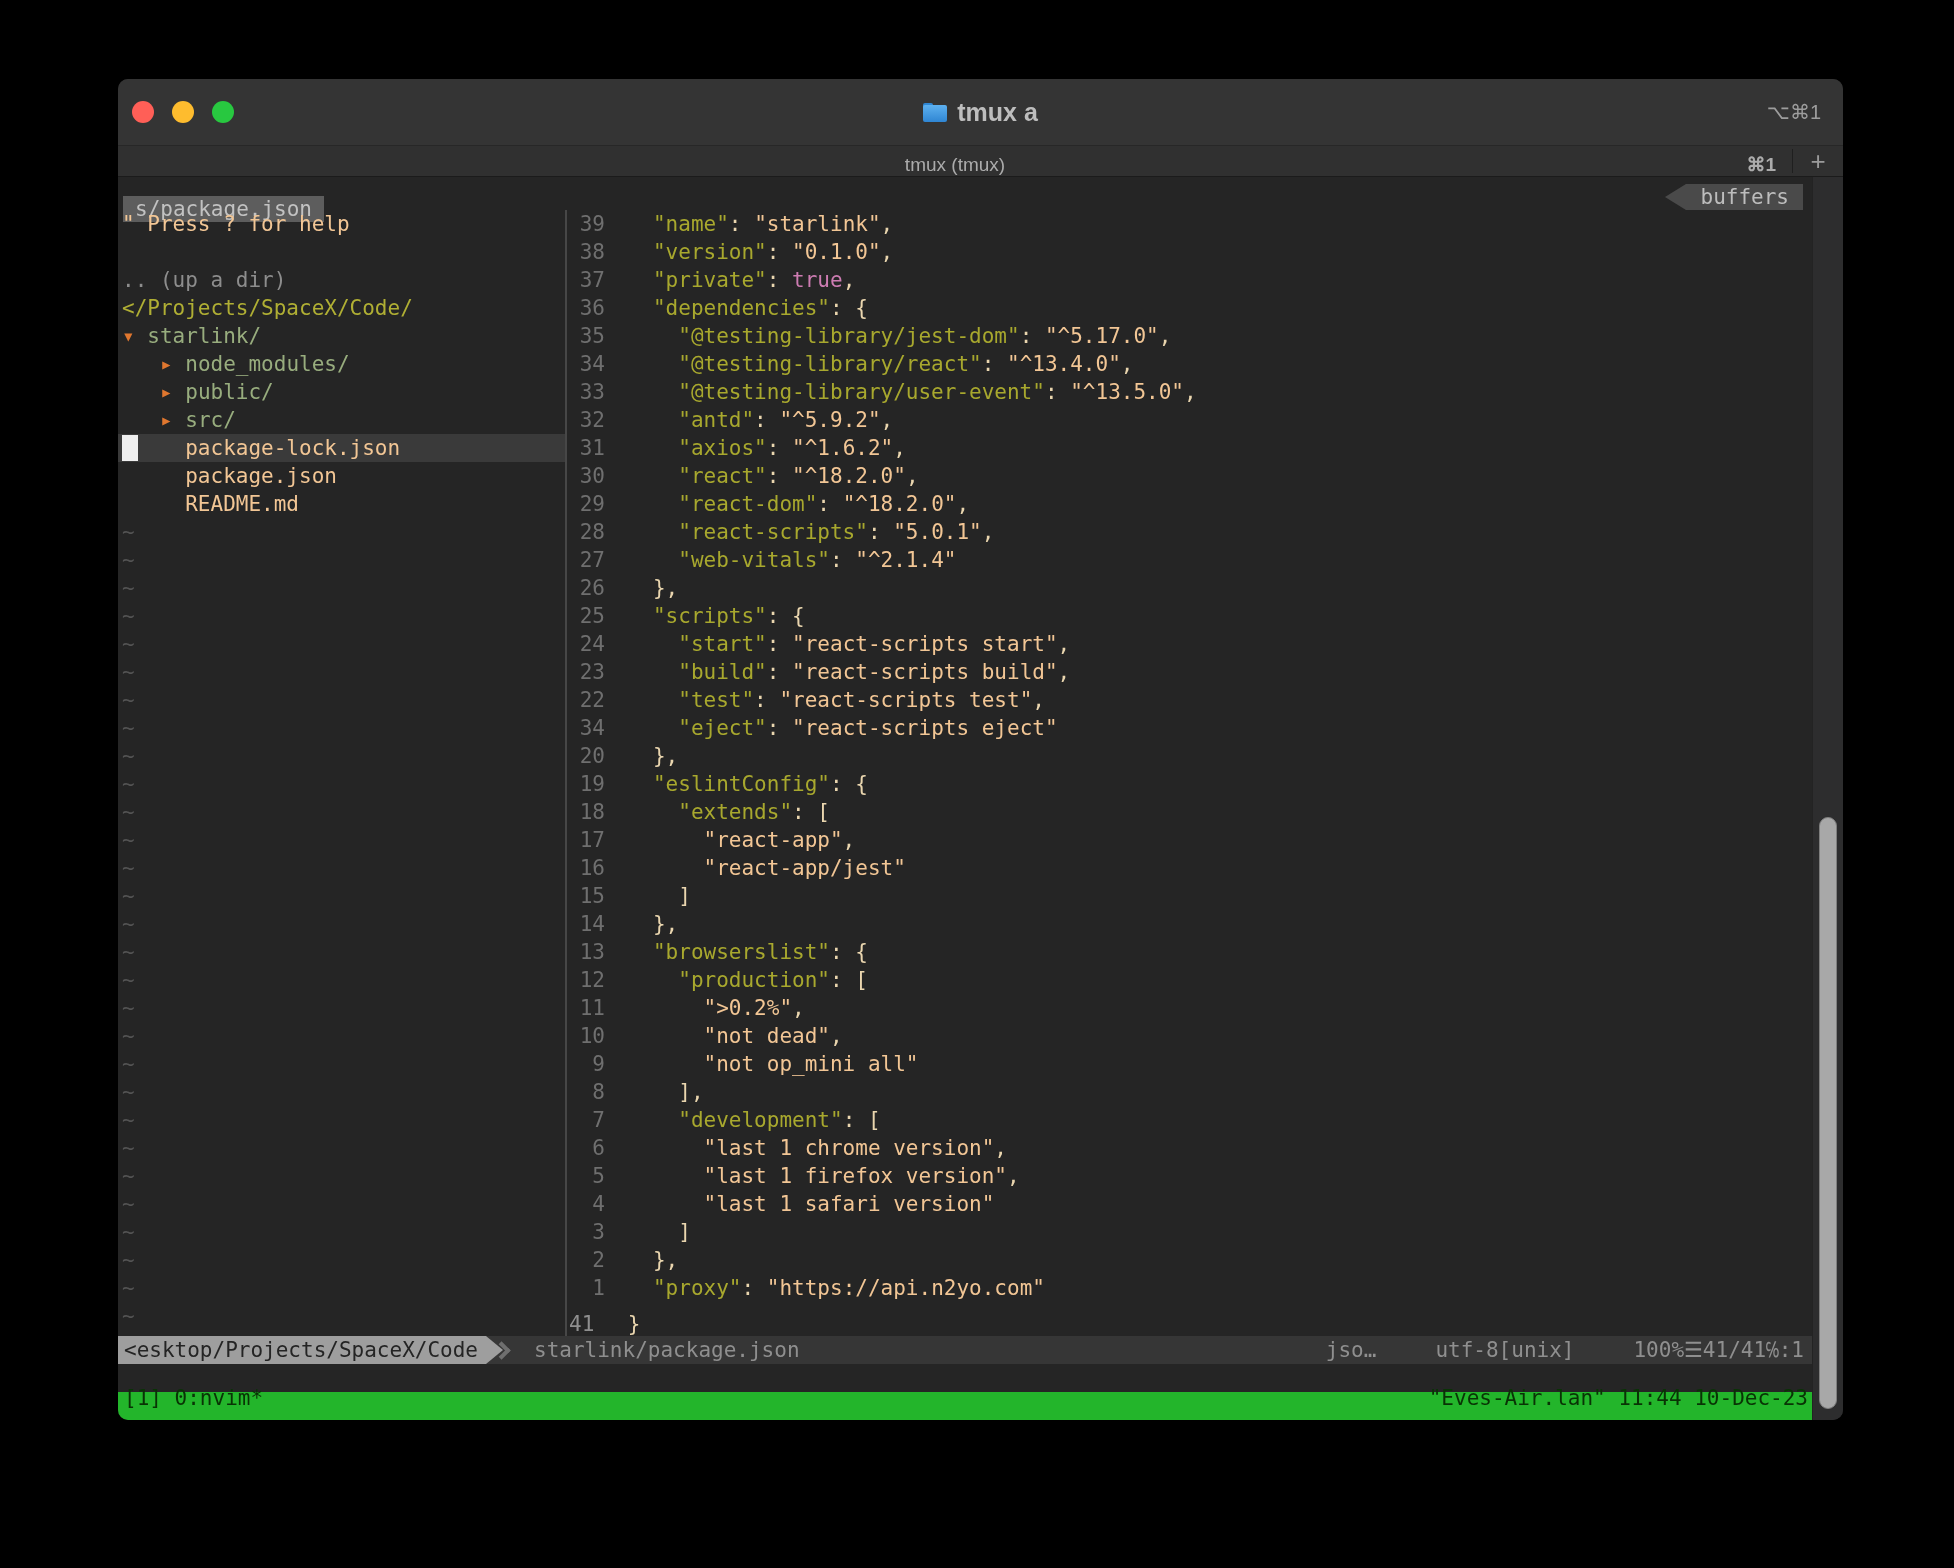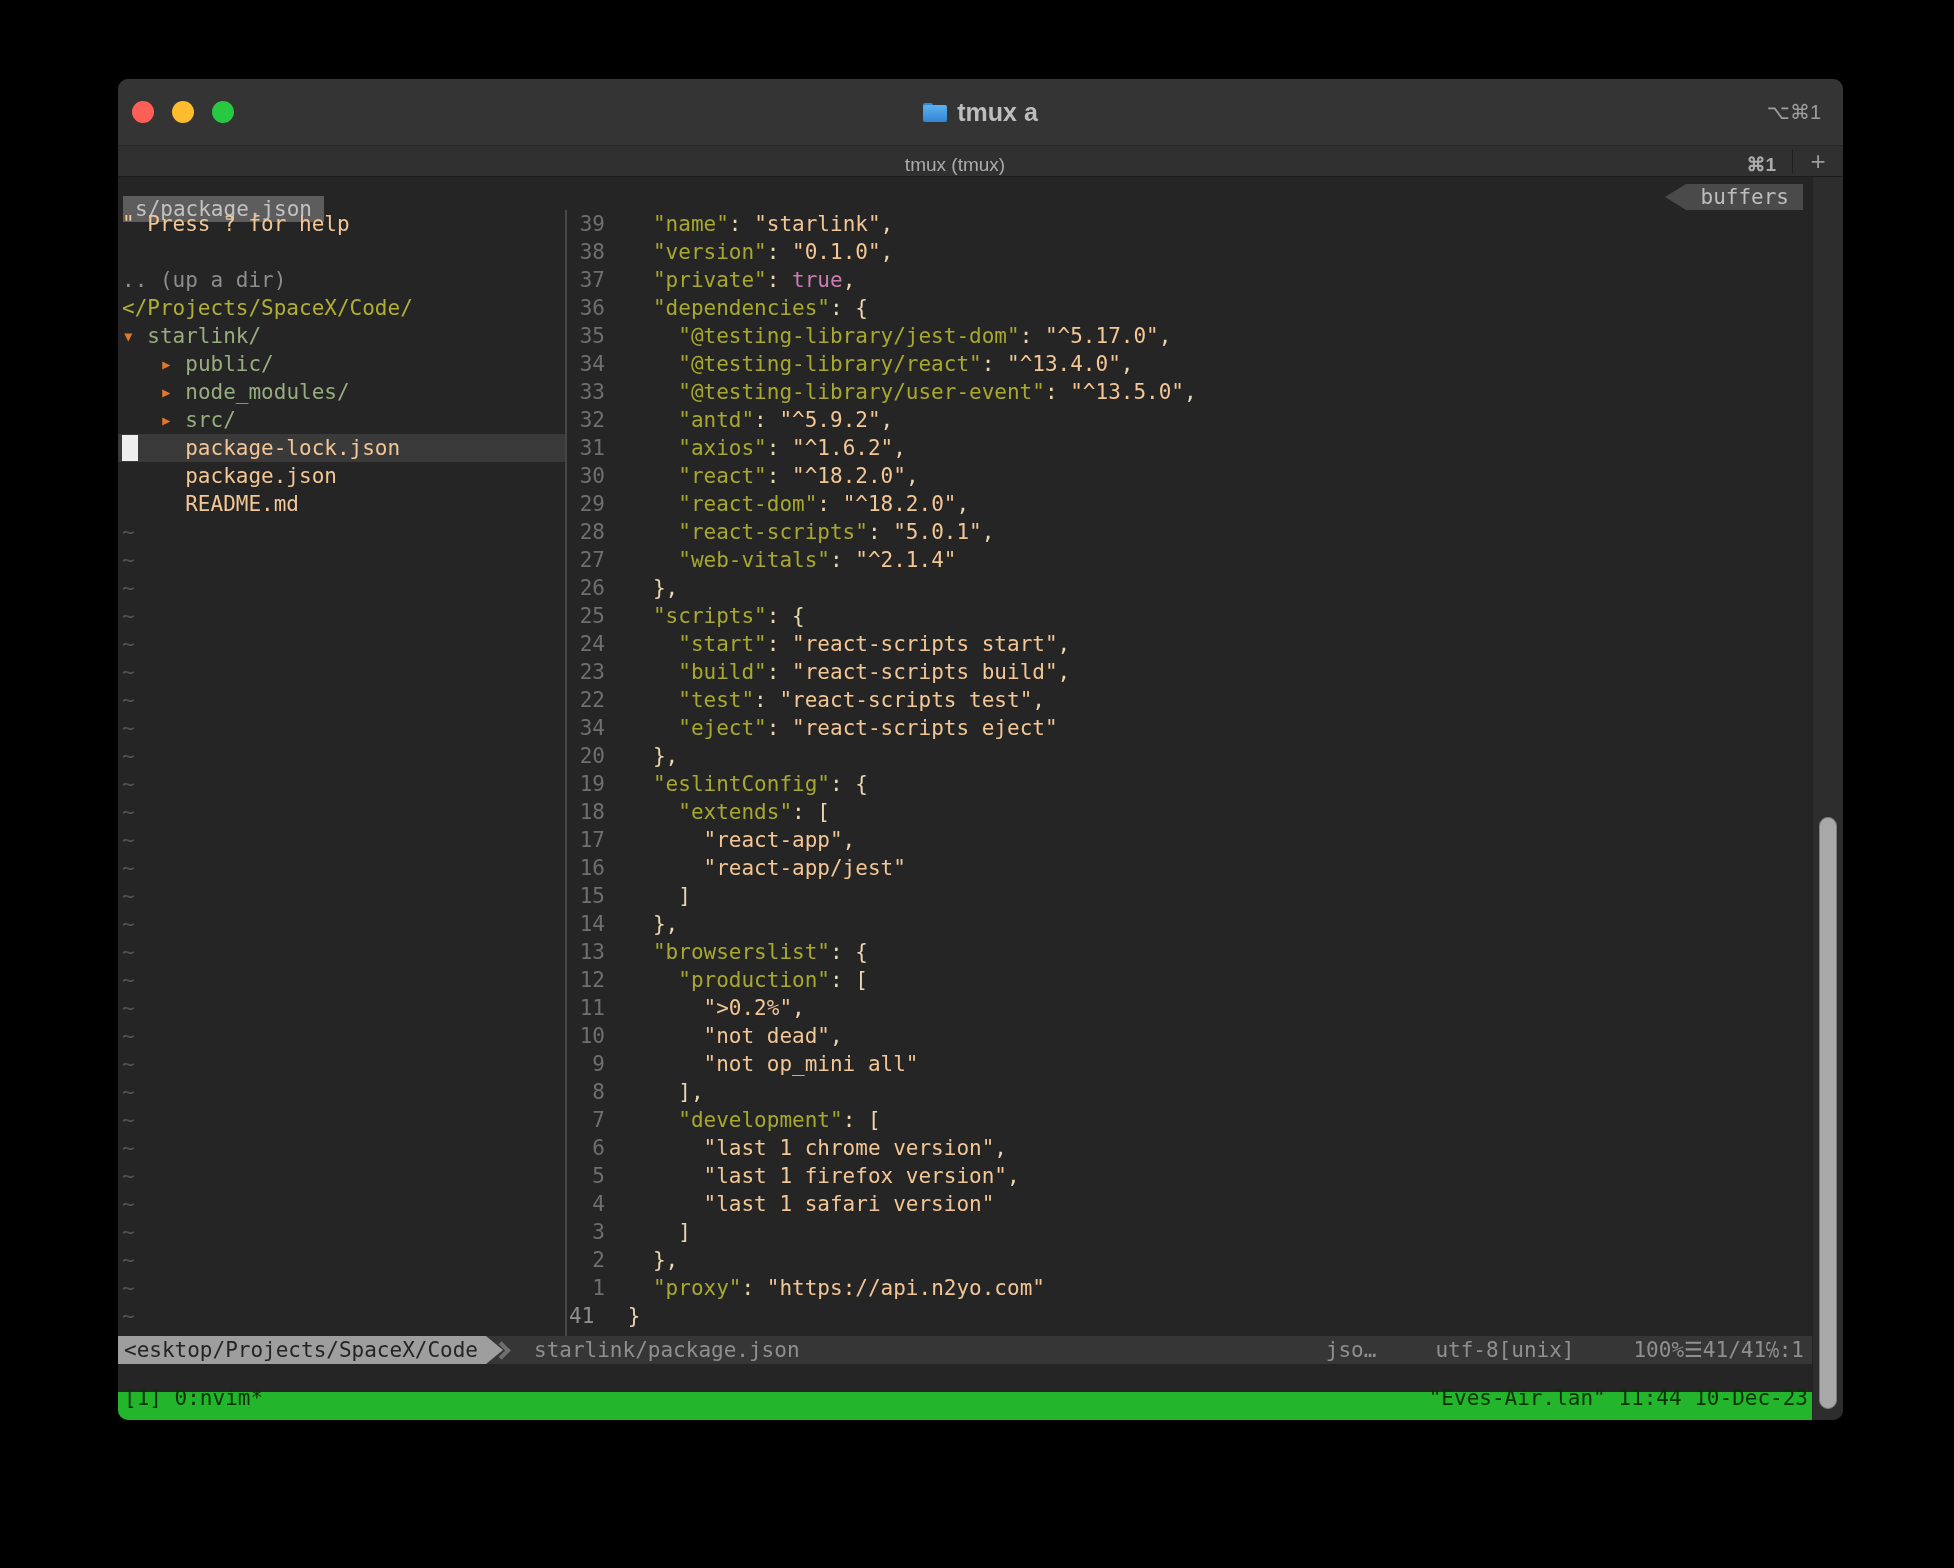--- a/index.html
+++ b/index.html
@@ -62,21 +62,21 @@
   .trow .pathy{color:var(--pathy);}
   .trow .arrow{color:var(--arrow);}
   .trow .dir{color:var(--dir);}
   .trow .file{color:var(--file);}
   .trow .tilde{color:var(--tilde);}
   .trow.sel{background:var(--selbg);margin-left:-4px;padding-left:4px;}
   .trow.sel .cursorblock{position:absolute;left:4px;top:1px;width:16px;height:26px;background:#efefef;}
 
   .crow{height:28px;white-space:pre;}
   .lnum{display:inline-block;width:3ch;text-align:right;color:var(--lnum);margin-right:1.8ch;}
-  .lnum.cur{text-align:left;color:var(--lnumcur);padding-left:2px;}
+  .lnum.cur{text-align:left;color:var(--lnumcur);padding-left:2px;margin-top:8px;}
   .tok-key{color:var(--key);} .tok-str{color:var(--code);} .tok-bool{color:var(--bool);} .tok-punc{color:var(--punc);}
 
   
   .statusline{height:28px;background:var(--slbg);display:flex;align-items:center;color:var(--sltext);white-space:pre;}
   .sl-chip{height:28px;line-height:28px;background:var(--chipbg);color:var(--chiptext);padding:0 8px 0 6px;}
   .sl-arrow{width:0;height:0;border-top:14px solid transparent;border-bottom:14px solid transparent;border-left:17px solid var(--chipbg);}
   .sl-chev{width:13px;height:13px;border-top:4px solid #6f6f6f;border-right:4px solid #6f6f6f;
     transform:rotate(45deg);margin-left:-8px;}
   .sl-file{margin-left:26px;}
   .sl-right{margin-left:auto;display:flex;gap:59px;padding-right:8px;}
@@ -131,22 +131,22 @@
         </div>
       </div>
 
       <div class="panes">
         <div class="tree" id="tree">
             <div class="trow"><span class="help">" Press ? for help</span></div>
             <div class="trow"></div>
             <div class="trow"><span class="dim">.. (up a dir)</span></div>
             <div class="trow"><span class="pathy">&lt;/Projects/SpaceX/Code/</span></div>
             <div class="trow"><span></span><span class="arrow">▾</span><span class="dir"> starlink/</span></div>
+            <div class="trow"><span>   </span><span class="arrow">▸</span><span class="dir"> node_modules/</span></div>
             <div class="trow"><span>   </span><span class="arrow">▸</span><span class="dir"> public/</span></div>
-            <div class="trow"><span>   </span><span class="arrow">▸</span><span class="dir"> node_modules/</span></div>
             <div class="trow"><span>   </span><span class="arrow">▸</span><span class="dir"> src/</span></div>
             <div class="trow sel"><div class="cursorblock"></div><span class="file">     package-lock.json</span></div>
             <div class="trow"><span class="file">     package.json</span></div>
             <div class="trow"><span class="file">     README.md</span></div>
             <div class="trow"><span class="tilde">~</span></div>
             <div class="trow"><span class="tilde">~</span></div>
             <div class="trow"><span class="tilde">~</span></div>
             <div class="trow"><span class="tilde">~</span></div>
             <div class="trow"><span class="tilde">~</span></div>
             <div class="trow"><span class="tilde">~</span></div>

